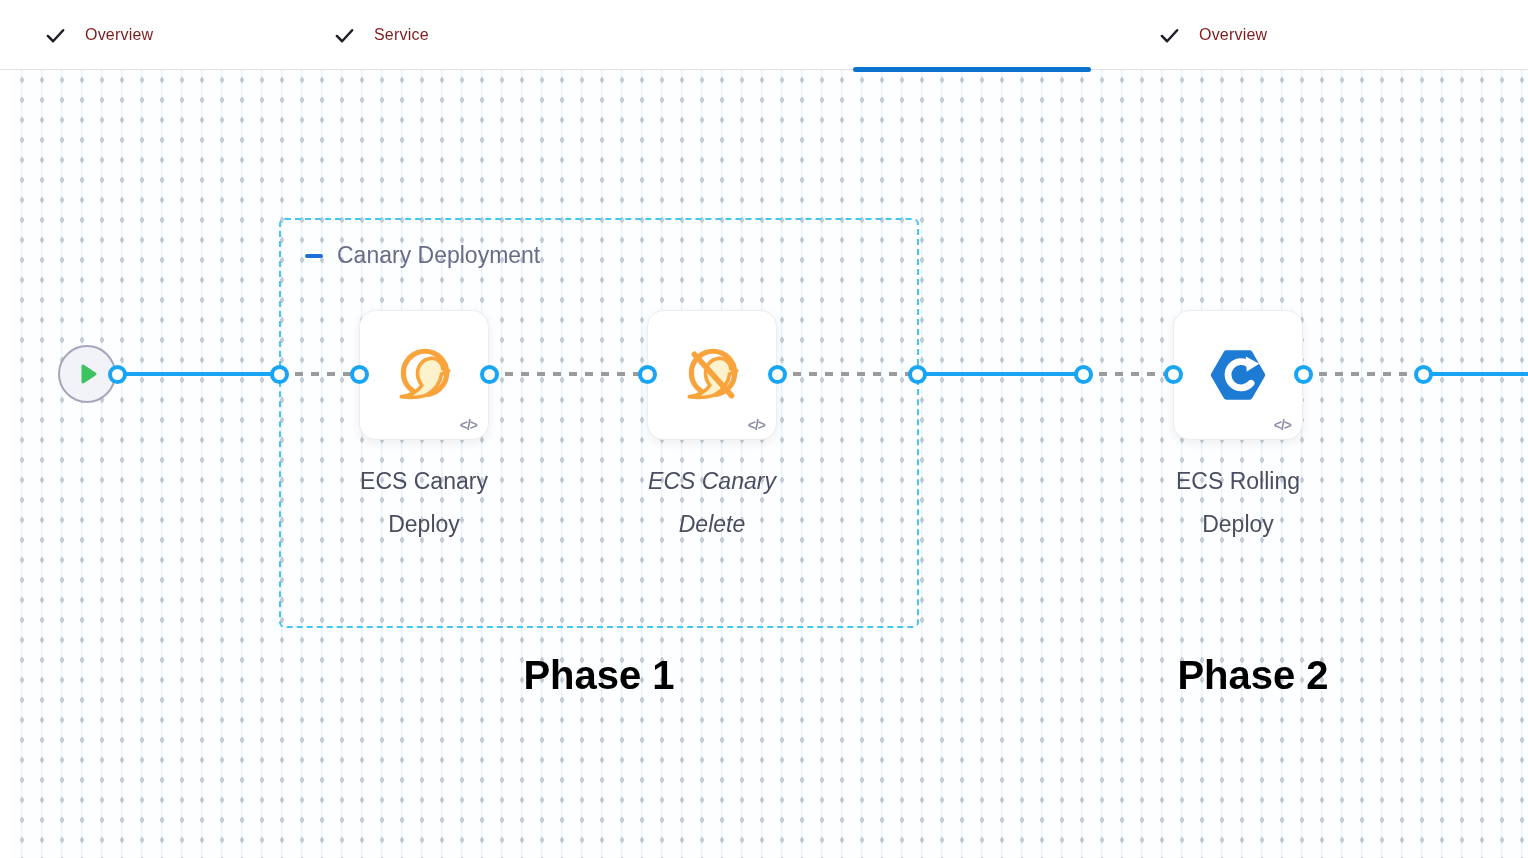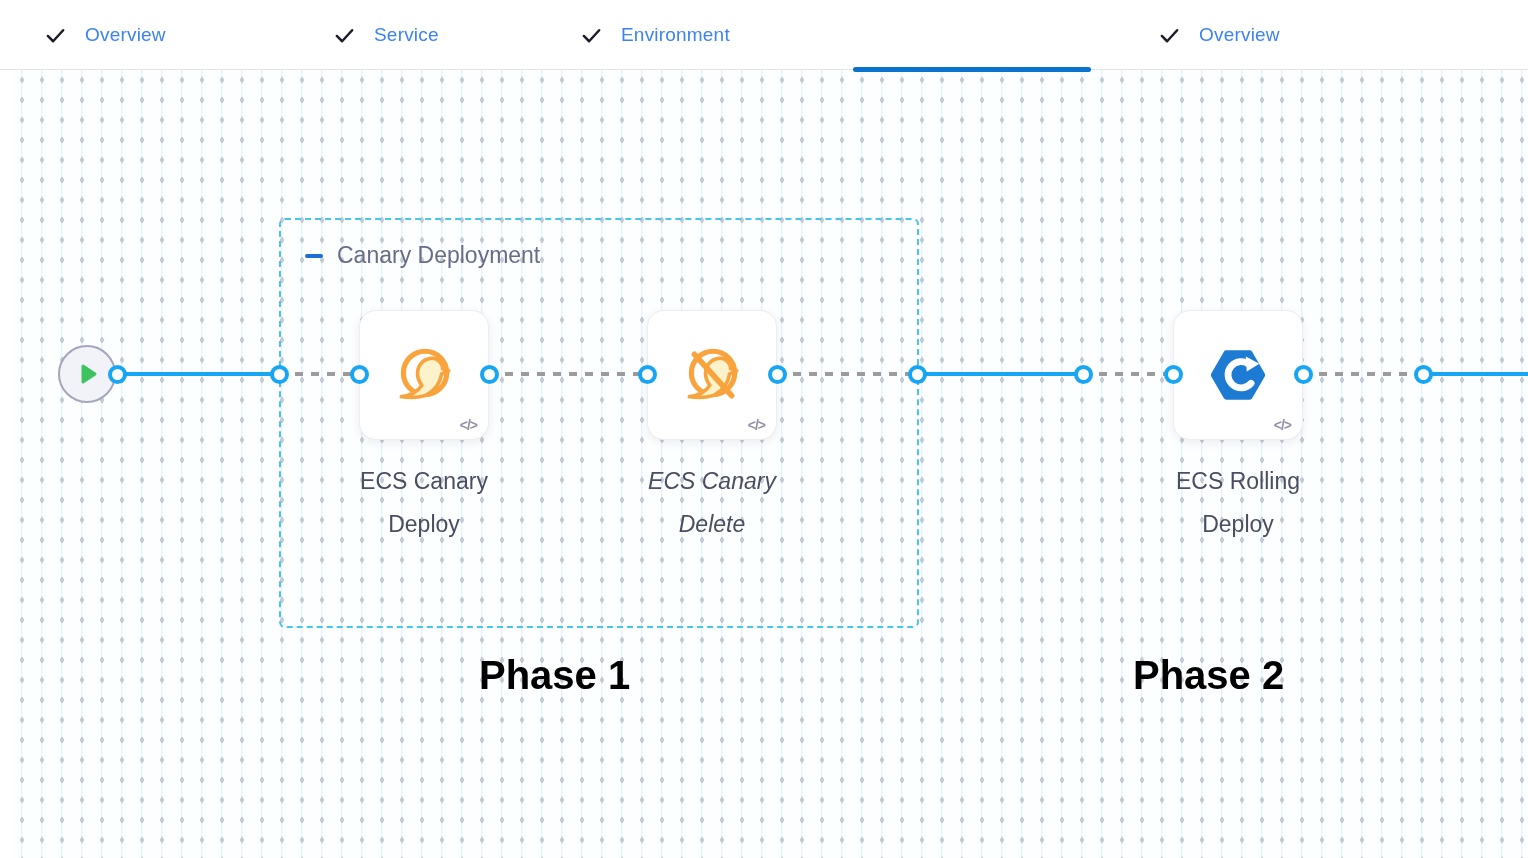--- a/index.html
+++ b/index.html
@@ -4,21 +4,21 @@
 <style>
   * { margin:0; padding:0; box-sizing:border-box; }
   html,body { width:1528px; height:858px; overflow:hidden; background:#fff;
     font-family:"Liberation Sans", sans-serif; }
 
   
   .header { position:absolute; left:0; top:0; width:1528px; height:70px;
     background:#ffffff; border-bottom:1px solid #e2e2e6; z-index:30; }
   .tab { position:absolute; top:0; height:70px; display:flex; align-items:center;
     gap:18px; cursor:pointer; }
-  .tab-label { font-size:19px; color:#3b82f6; font-weight:500; letter-spacing:.2px; }
+  .tab-label { font-size:16px; color:#7f1d1d; font-weight:500; letter-spacing:.2px; }
   .tab.active .tab-label { font-weight:700; }
   .tab-check { width:23px; height:23px; display:block; }
   .tab-underline { position:absolute; left:853px; bottom:-3px; width:238px; height:5px;
     background:#0a72cf; border-radius:3px; z-index:31; }
 
   
   .canvas { position:absolute; left:12px; top:70px; width:1528px; height:788px;
     background-color:#fdfeff;
     background-image:
       radial-gradient(ellipse 1.7px 3.4px at 10px 10px, #c3ccd6 97%, rgba(195,204,214,0) 100%),
@@ -57,21 +57,21 @@
     display:flex; align-items:center; justify-content:center; }
   .card-1 { left:347px; } .card-2 { left:635px; } .card-3 { left:1161px; }
   .code-badge { position:absolute; right:11px; bottom:6px; font-size:14px;
     font-weight:700; color:#8f91a6; letter-spacing:-1px;
     font-family:"Liberation Sans", sans-serif; }
 
   
   .step-label { position:absolute; top:390px; width:160px; text-align:center;
     font-size:23px; line-height:43px; color:#4b4d60; font-weight:500; z-index:9; }
   .label-1 { left:332px;text-align:center; } .label-2 { left:620px;font-style:italic; } .label-3 { left:1146px; }
-  .phase-label { position:absolute; top:582px; width:240px; 
+  .phase-label { position:absolute; top:582px; width:240px; text-align:center;
     font-size:40px; line-height:46px; font-weight:700; color:#000; z-index:9; }
   .phase-1 { left:467px; } .phase-2 { left:1121px; }
 </style>
 </head>
 <body>
 
 <div class="header">
 
   <div class="tab" style="left:44px">
     <svg class="tab-check" viewBox="0 0 24 24">
@@ -80,26 +80,20 @@
     <span class="tab-label">Overview</span>
   </div>
 
   <div class="tab" style="left:333px">
     <svg class="tab-check" viewBox="0 0 24 24">
         <path d="M4 12.5 L9.5 18 L20 6.5" fill="none" stroke="#1e1e2a" stroke-width="2.6" stroke-linecap="round" stroke-linejoin="round"></path>
       </svg>
     <span class="tab-label">Service</span>
   </div>
 
-  <div class="tab" style="left:580px">
-    <svg class="tab-check" viewBox="0 0 24 24">
-        <path d="M4 12.5 L9.5 18 L20 6.5" fill="none" stroke="#1e1e2a" stroke-width="2.6" stroke-linecap="round" stroke-linejoin="round"></path>
-      </svg>
-    <span class="tab-label">Environment</span>
-  </div>
 
 
   <div class="tab" style="left:1158px">
     <svg class="tab-check" viewBox="0 0 24 24">
         <path d="M4 12.5 L9.5 18 L20 6.5" fill="none" stroke="#1e1e2a" stroke-width="2.6" stroke-linecap="round" stroke-linejoin="round"></path>
       </svg>
     <span class="tab-label">Overview</span>
   </div>
 
   <div class="tab-underline"></div>

